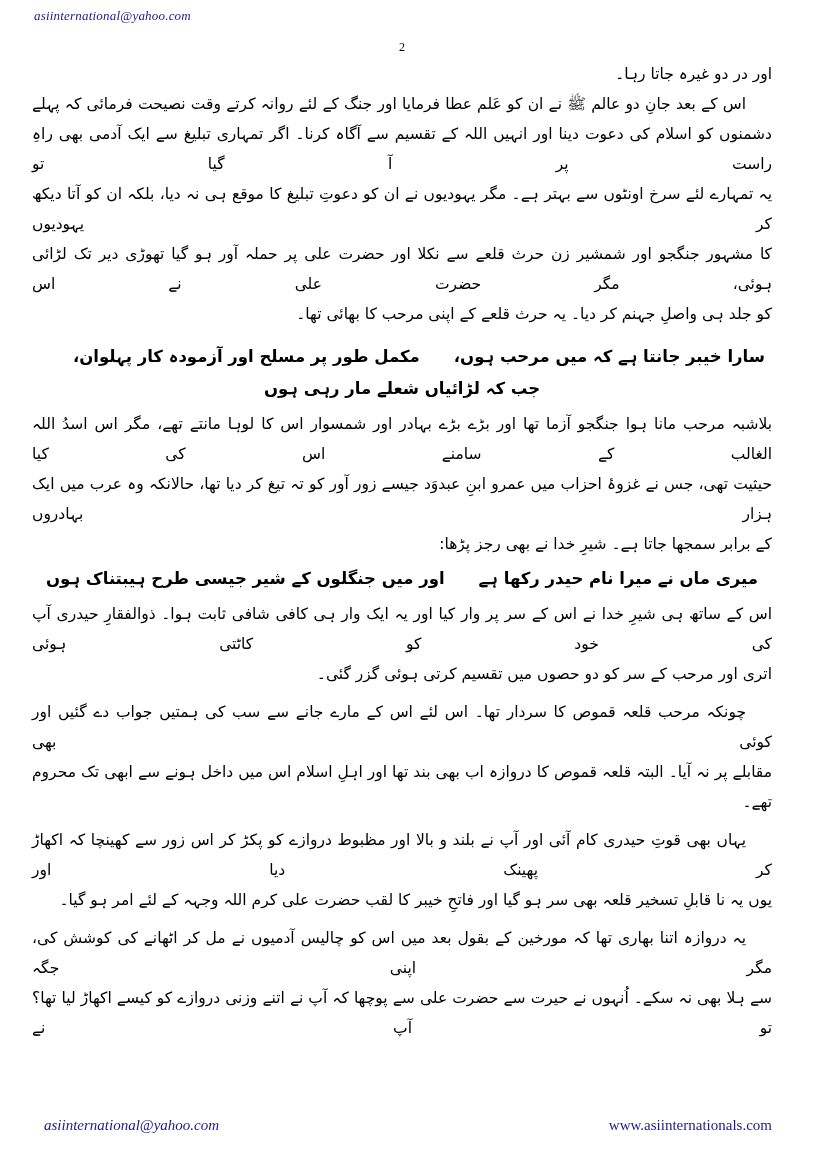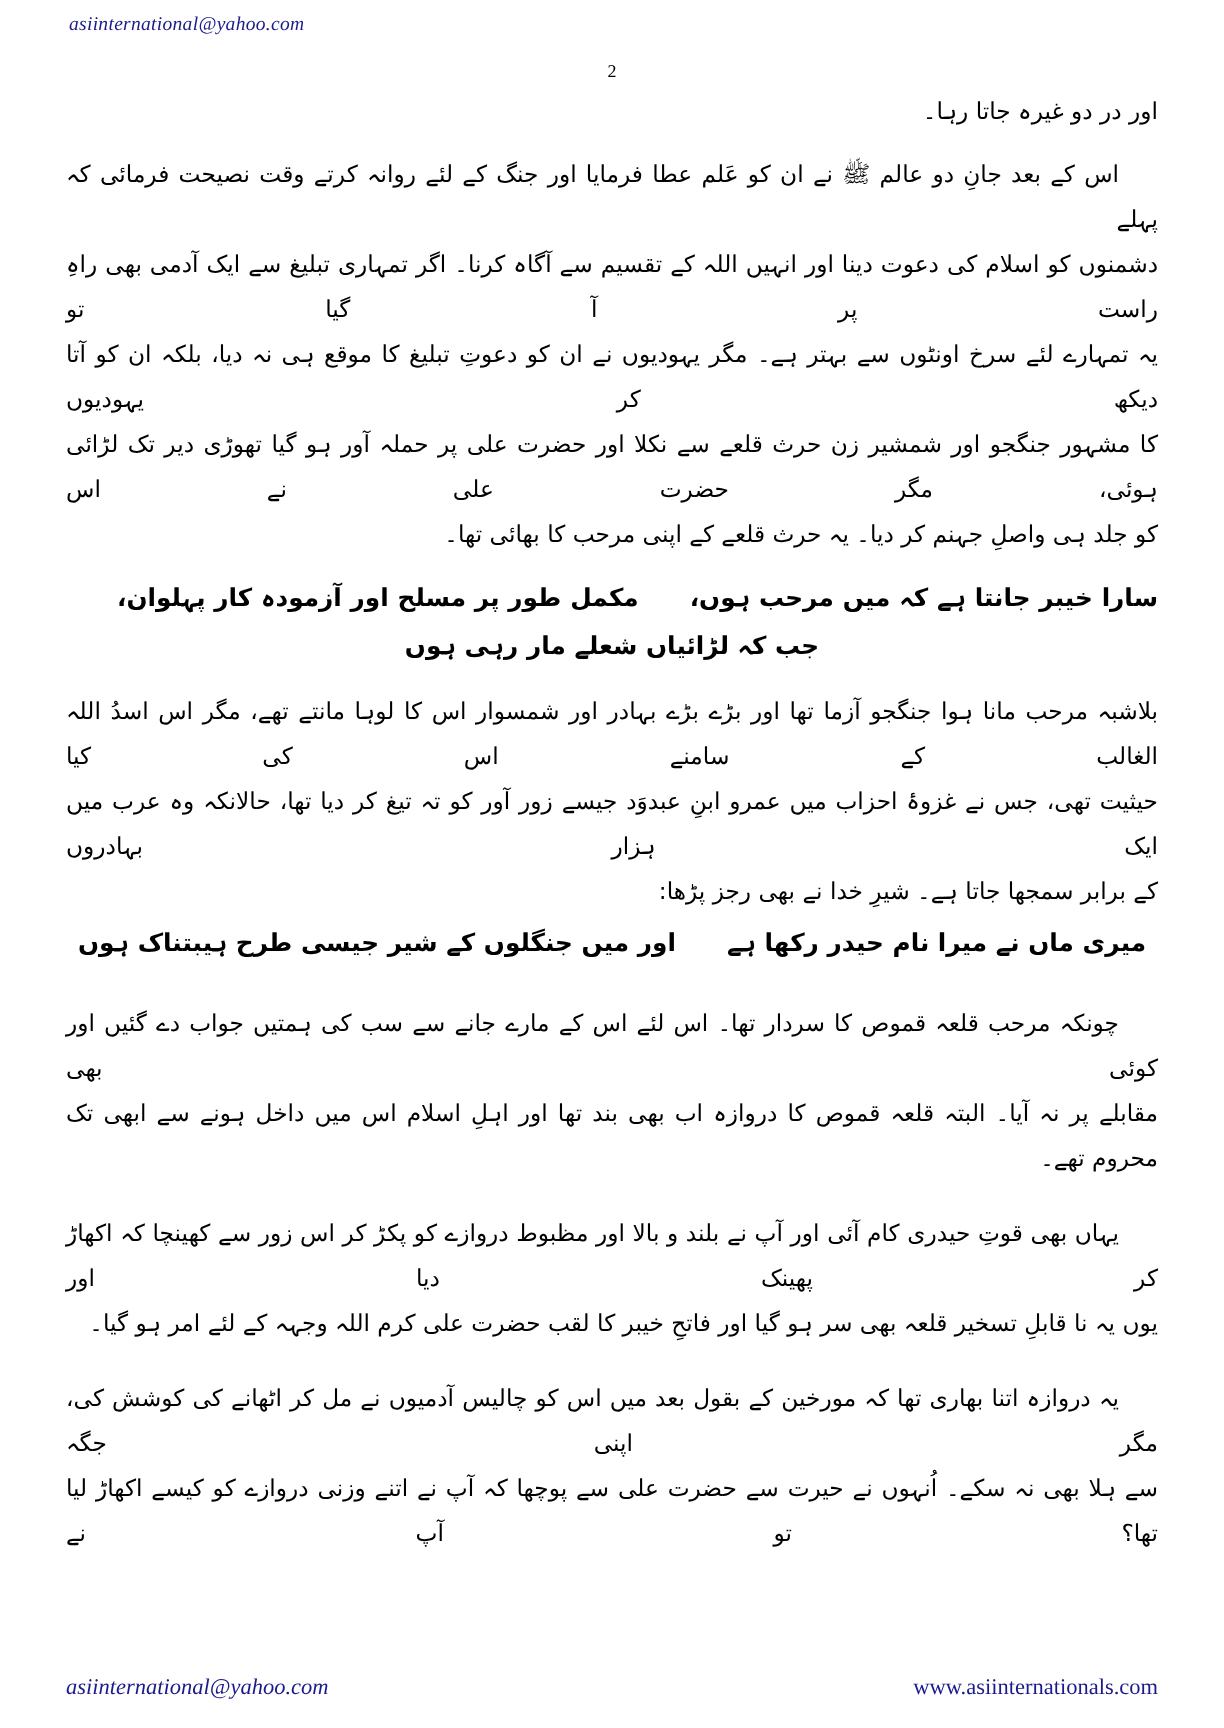--- a/index.html
+++ b/index.html
@@ -13,21 +13,21 @@
     font-family: "Liberation Serif", serif;
     color: #000000;
     position: relative;
     overflow: hidden;
   }
   .page {
     position: relative;
     width: 816px;
     height: 1152px;
     box-sizing: border-box;
-    padding: 8px 44px 0 44px;
+    padding: 8px 44px 0 32px;
   }
   .hdr-email {
     font-family: "Liberation Serif", serif;
     font-style: italic;
     font-size: 13px;
     color: #1a1a8c;
     letter-spacing: 0.2px;
     margin-left: 2px;
   }
   .page-number {
@@ -53,28 +53,29 @@
     text-align-last: justify;
     font-size: 15.5px;
     line-height: 30px;
     font-family: "DejaVu Sans", sans-serif;
     white-space: normal;
   }
   p.line.last {
     text-align-last: right;
   }
   .para {
-    margin: 12px 0 2px 0;
+    margin: 0 0 2px 0;
   }
   .indent-start {
     text-indent: 26px;
   }
   .verse {
     font-weight: bold;
     font-size: 16.5px;
+    text-align: center;
     text-align-last: center;
     direction: rtl;
     line-height: 32px;
     margin: 4px 0 4px 0;
     font-family: "DejaVu Sans", sans-serif;
   }
   .verse .gap {
     display: inline-block;
     width: 34px;
   }
@@ -140,20 +141,24 @@
     <div class="para">
       <p class="line">بلاشبہ مرحب مانا ہوا جنگجو آزما تھا اور بڑے بڑے بہادر اور شمسوار اس کا لوہا مانتے تھے، مگر اس اسدُ اللہ الغالب کے سامنے اس کی کیا</p>
       <p class="line">حیثیت تھی، جس نے غزوۂ احزاب میں عمرو ابنِ عبدوَد جیسے زور آور کو تہ تیغ کر دیا تھا، حالانکہ وہ عرب میں ایک ہزار بہادروں</p>
       <p class="line last">کے برابر سمجھا جاتا ہے۔ شیرِ خدا نے بھی رجز پڑھا:</p>
     </div>
 
     <div class="verse">
       <span>میری ماں نے میرا نام حیدر رکھا ہے</span><span class="gap"></span><span>اور میں جنگلوں کے شیر جیسی طرح ہیبتناک ہوں</span>
     </div>
 
+    <div class="para">
+      <p class="line">اس کے ساتھ ہی شیرِ خدا نے اس کے سر پر وار کیا اور یہ ایک وار ہی کافی شافی ثابت ہوا۔ ذوالفقارِ حیدری آپ کی خود کو کاٹتی ہوئی</p>
+      <p class="line last">اتری اور مرحب کے سر کو دو حصوں میں تقسیم کرتی ہوئی گزر گئی۔</p>
+    </div>
 
     <div class="spacer-sm"></div>
 
     <div class="para">
       <p class="line indent-start">چونکہ مرحب قلعہ قموص کا سردار تھا۔ اس لئے اس کے مارے جانے سے سب کی ہمتیں جواب دے گئیں اور کوئی بھی</p>
       <p class="line last">مقابلے پر نہ آیا۔ البتہ قلعہ قموص کا دروازہ اب بھی بند تھا اور اہلِ اسلام اس میں داخل ہونے سے ابھی تک محروم تھے۔</p>
     </div>
 
     <div class="spacer-sm"></div>
 

